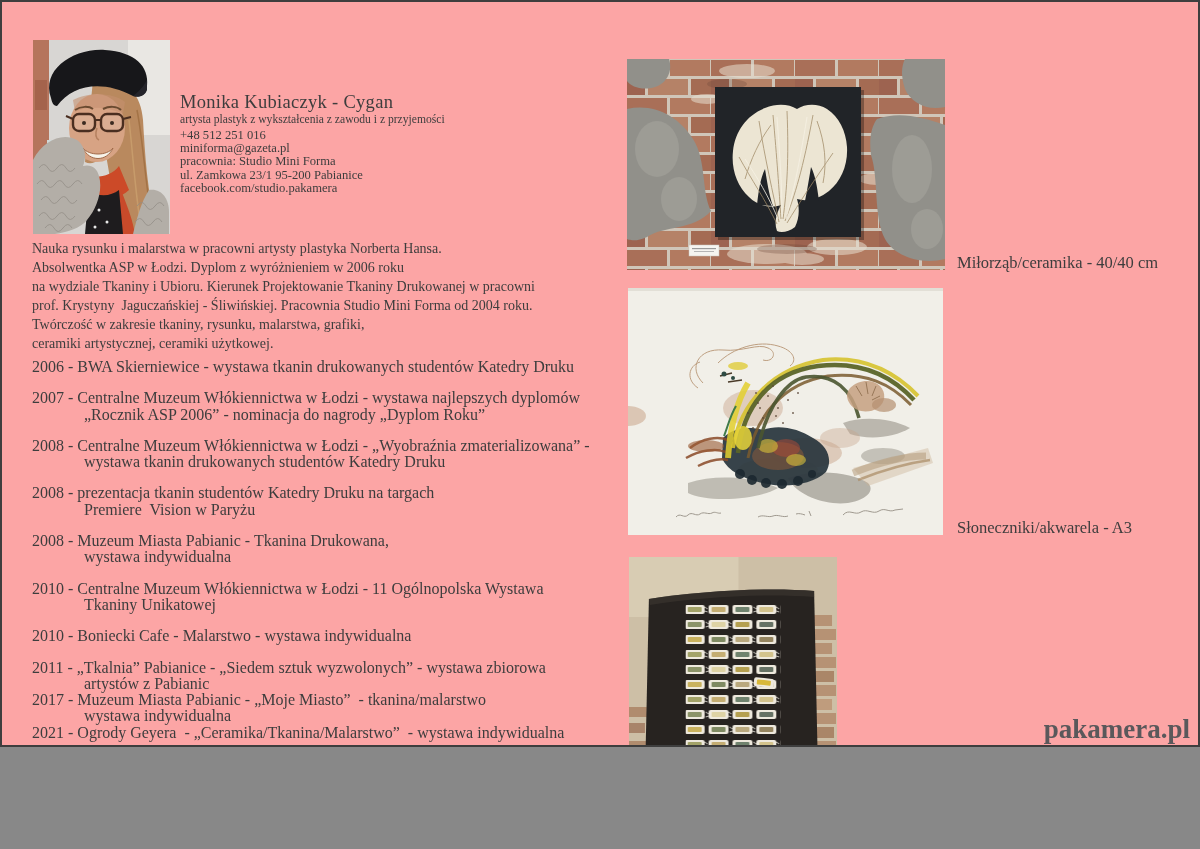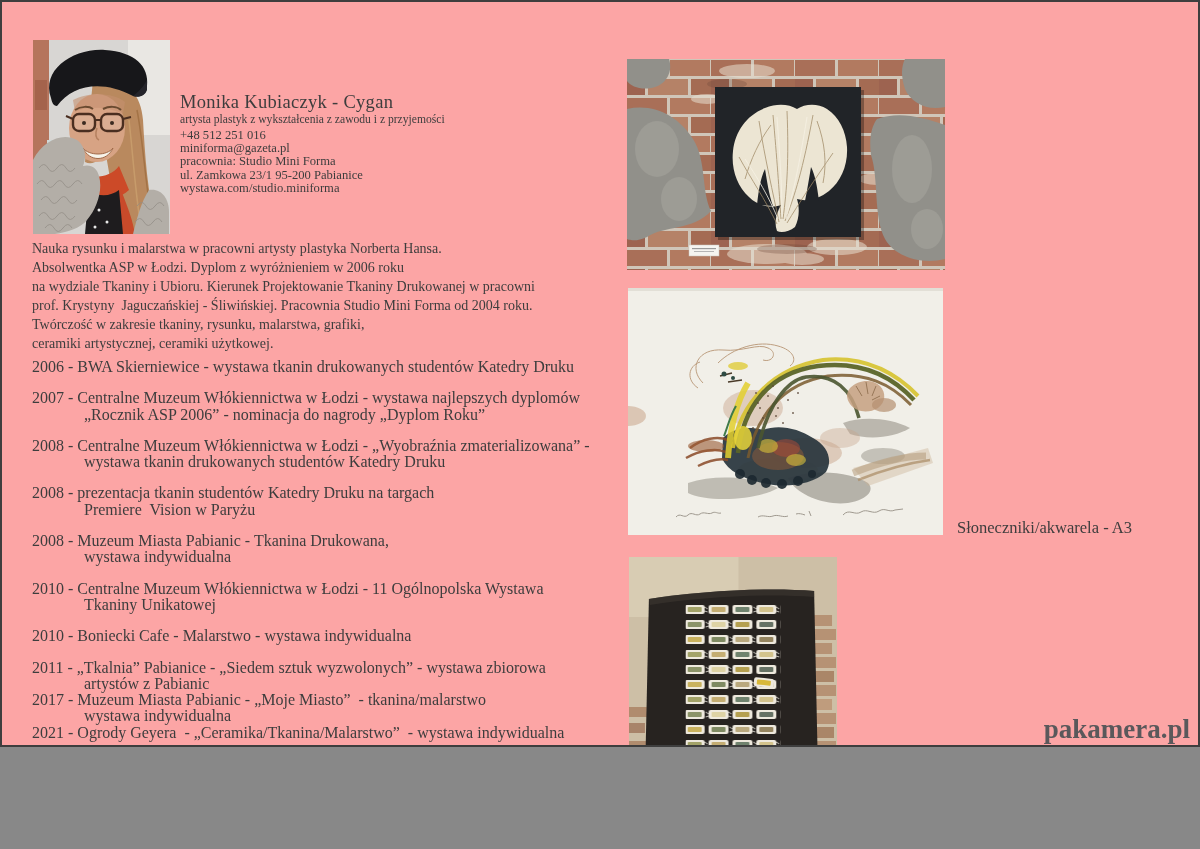--- a/index.html
+++ b/index.html
@@ -101,21 +101,21 @@
     </svg>
   </div>
 
   <div class="abs name">Monika Kubiaczyk - Cygan</div>
   <div class="abs subtitle">artysta plastyk z wykształcenia z zawodu i z przyjemości</div>
   <div class="abs contact">
     <div>+48 512 251 016</div>
     <div>miniforma@gazeta.pl</div>
     <div>pracownia: Studio Mini Forma</div>
     <div>ul. Zamkowa 23/1 95-200 Pabianice</div>
-    <div>wystawa.com/studio.miniforma</div>
+    <div>facebook.com/studio.pakamera</div>
   </div>
 
   <div class="abs bio">Nauka rysunku i malarstwa w pracowni artysty plastyka Norberta Hansa.
 Absolwentka ASP w Łodzi. Dyplom z wyróżnieniem w 2006 roku
 na wydziale Tkaniny i Ubioru. Kierunek Projektowanie Tkaniny Drukowanej w pracowni
 prof. Krystyny  Jaguczańskiej - Śliwińskiej. Pracownia Studio Mini Forma od 2004 roku.
 Twórczość w zakresie tkaniny, rysunku, malarstwa, grafiki,
 ceramiki artystycznej, ceramiki użytkowej.</div>
 
   <div class="abs exhibits">
@@ -198,20 +198,21 @@
         <path d="M159,160 C166,134 172,108 180,58"></path>
       </g>
 
       <g>
         <rect x="62" y="186" width="30" height="11" fill="#f5f4f0" stroke="#c9c5be" stroke-width=".5"></rect>
         <rect x="65" y="189" width="24" height="1.2" fill="#9a9a9a"></rect>
         <rect x="67" y="192" width="20" height="1" fill="#b5b5b5"></rect>
       </g>
     </svg>
   </div>
+  <div class="abs caption cap1">Miłorząb/ceramika - 40/40 cm</div>
 
   <div class="abs art art2">
     <svg viewBox="0 0 315 247" preserveAspectRatio="none">
       <rect width="315" height="247" fill="#f1efe8"></rect>
       <rect width="315" height="3" fill="#e2dfd6"></rect>
 
       <g fill="#8e897e">
         <path d="M60,195 C90,185 130,190 150,200 C130,212 80,215 60,205 Z" opacity=".5"></path>
         <path d="M160,190 C190,180 225,185 240,195 C250,205 230,218 205,215 C185,213 165,202 160,190 Z" opacity=".6"></path>
         <path d="M215,135 C235,128 262,130 282,140 C266,150 240,152 222,146 Z" opacity=".55"></path>

